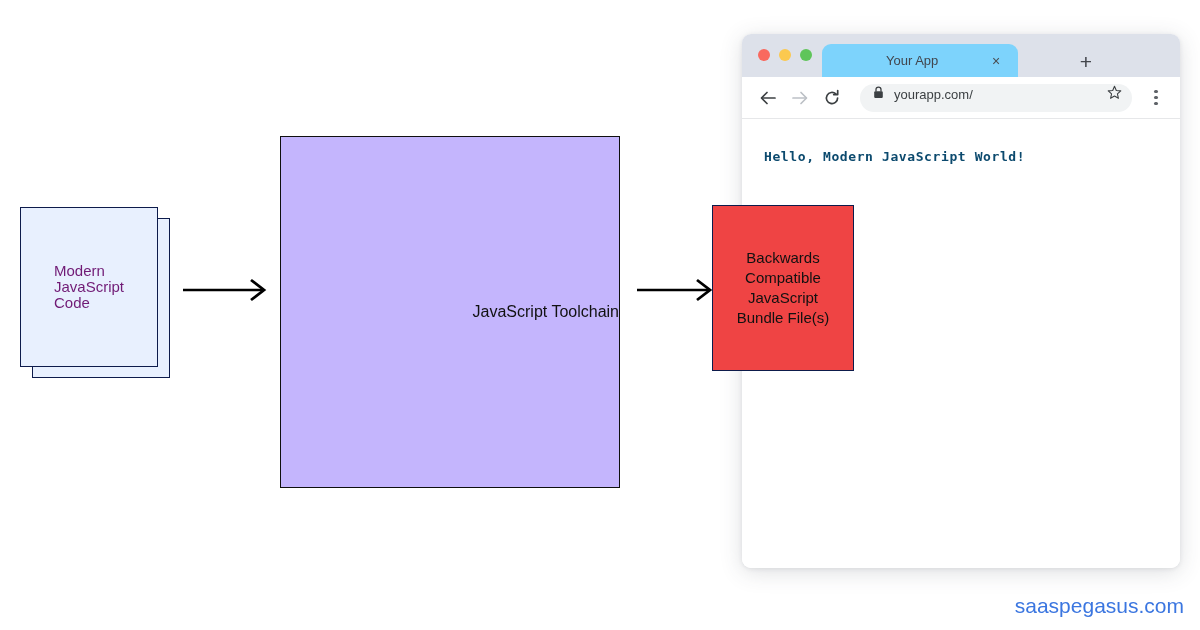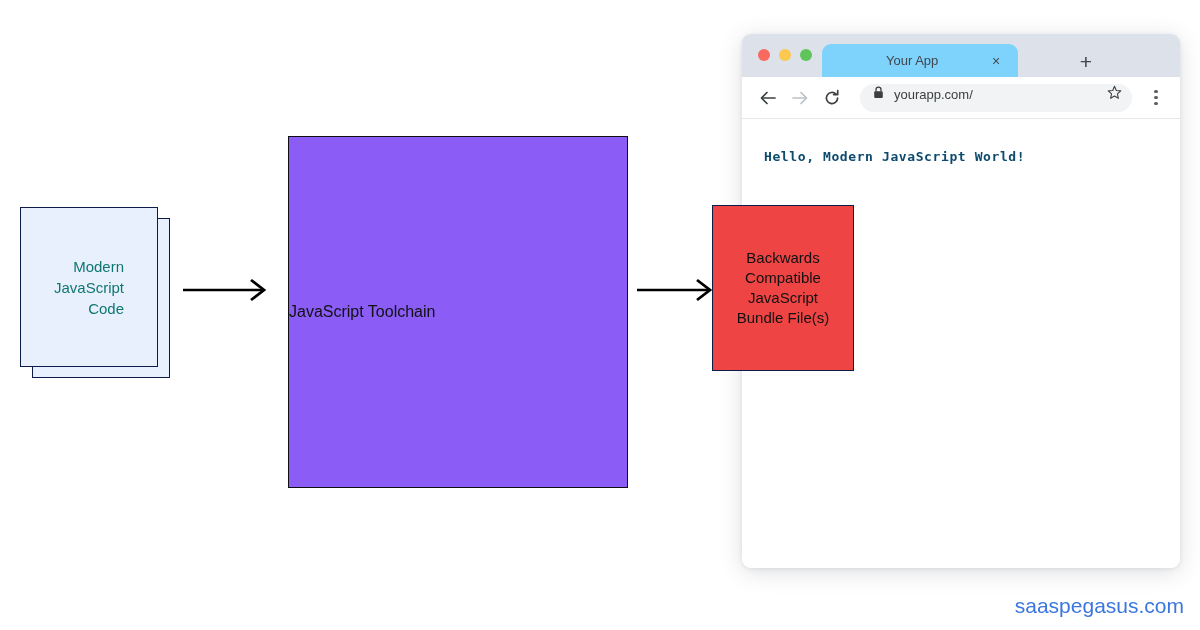--- a/index.html
+++ b/index.html
@@ -37,48 +37,48 @@
     width: 138px;
     height: 160px;
     background: #e8f0fe;
     border: 1.6px solid #0d1b4b;
     display: flex;
     align-items: center;
     justify-content: center;
   }
   .doc-front-label {
     font-size: 15px;
-    line-height: 21px;
-    color: #0f766e;
-    text-align: right;
+    line-height: 16px;
+    color: #701a75;
+    text-align: left;
     white-space: pre-line;
   }
 
   
   .arrow {
     position: absolute;
     height: 24px;
   }
   .arrow svg { display: block; overflow: visible; }
 
   #arrow-1 { left: 183px; top: 278px; width: 86px; }
   #arrow-2 { left: 637px; top: 278px; width: 78px; }
 
   
   .toolchain-box {
     position: absolute;
-    left: 288px;
+    left: 280px;
     top: 136px;
     width: 340px;
     height: 352px;
-    background: #8b5cf6;
+    background: #c4b5fd;
     border: 1.6px solid #0f0f0f;
     display: flex;
     align-items: center;
-    justify-content: flex-start;
+    justify-content: flex-end;
   }
   .toolchain-label {
     font-size: 16px;
     color: #111111;
     text-align: center;
     position: relative;
     top: 0px;
   }
 
   

